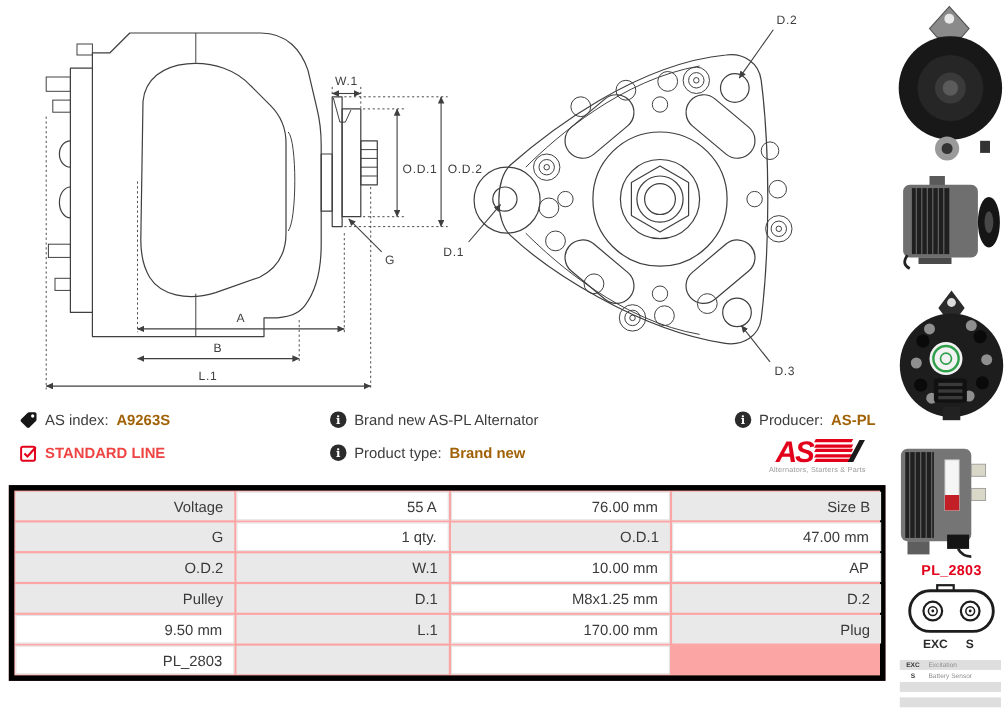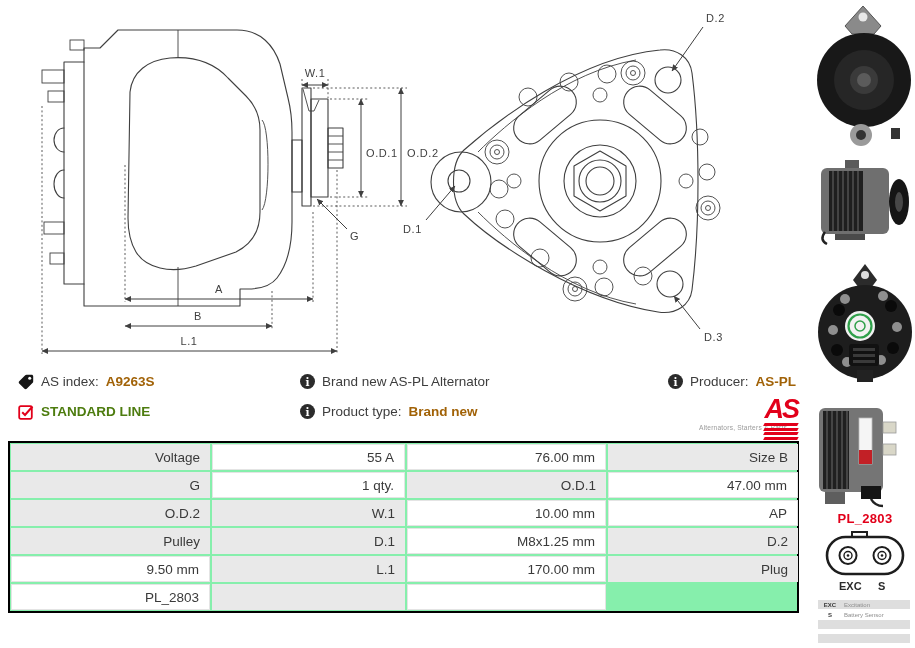--- a/index.html
+++ b/index.html
@@ -9,37 +9,37 @@
   .drawing{position:absolute;left:0;top:0;}
   .ln{fill:none;stroke:#3f3f3f;stroke-width:1.1;stroke-linejoin:round;stroke-linecap:round;}
   .thin{fill:none;stroke:#3f3f3f;stroke-width:0.9;}
   .dim{stroke:#3f3f3f;stroke-width:1;fill:none;}
   .dot{stroke:#3f3f3f;stroke-width:0.85;stroke-dasharray:2 2.4;fill:none;}
   .lbl{font-family:"Liberation Sans",sans-serif;font-size:11px;fill:#3f3f3f;letter-spacing:0.6px;}
   
   .info-row{position:absolute;height:20px;font-size:13.5px;white-space:nowrap;}
   .info-item{position:absolute;display:flex;align-items:flex-start;gap:7px;}
   .b{font-weight:bold;color:#a16207;}
-  .red{color:#4d7c0f;font-weight:bold;}
+  .red{color:#ef4444;font-weight:bold;}
   .info-ico{width:15px;height:15px;border-radius:50%;background:#2b2b2b;color:#fff;
             font-size:10.5px;font-weight:bold;display:inline-flex;align-items:center;
             justify-content:center;font-family:"DejaVu Serif",serif;flex:0 0 auto;}
   
   .aslogo{position:absolute;width:110px;text-align:center;}
-  .aslogo-top{display:flex;align-items:flex-end;height:26px;flex-direction:column;}
+  .aslogo-top{display:flex;align-items:flex-end;justify-content:center;height:26px;}
   .aslogo-as{font-size:27px;line-height:24px;font-weight:bold;font-style:italic;
              color:#e2001a;letter-spacing:-2px;}
   .aslogo-stripes{display:flex;flex-direction:column;gap:2px;margin:2px 0 3px 2px;}
   .aslogo-stripes i{display:block;width:34px;height:2.6px;background:#e2001a;transform:skewX(-28deg);}
   .aslogo-edge{width:5px;height:20px;background:#1a1a1a;transform:skewX(-28deg);margin:0 0 3px 1px;}
   .aslogo-tag{font-size:6.6px;color:#9a9a9a;letter-spacing:0.2px;margin-top:1px;}
   
   .spec-table{position:absolute;left:8px;top:441px;width:785px;display:grid;
               grid-template-columns:199px 193px 199px 190px;grid-auto-rows:26px;gap:2px;
-              border:2px solid #000000;padding:1px;background:#86efac;}
+              border:5px solid #000000;padding:1px;background:#fca5a5;}
   .cell{display:flex;align-items:center;justify-content:flex-end;padding-right:10px;
         font-size:13.5px;color:#3a3a3a;}
   .cell.lab{background:#e9e9e9;}
   .cell.val{background:#fff;border:1px solid #e4e4e4;}
   
   .photo{position:absolute;left:815px;width:100px;background:#fff;}
   .conn{position:absolute;left:815px;top:511px;width:100px;}
   .conn-title{font-size:13px;font-weight:bold;color:#e2001a;text-align:center;letter-spacing:0.3px;}
   .conn-pins{position:relative;height:14px;font-size:11px;font-weight:bold;color:#2b2b2b;}
   .conn-pins .p1{position:absolute;left:24px;}

